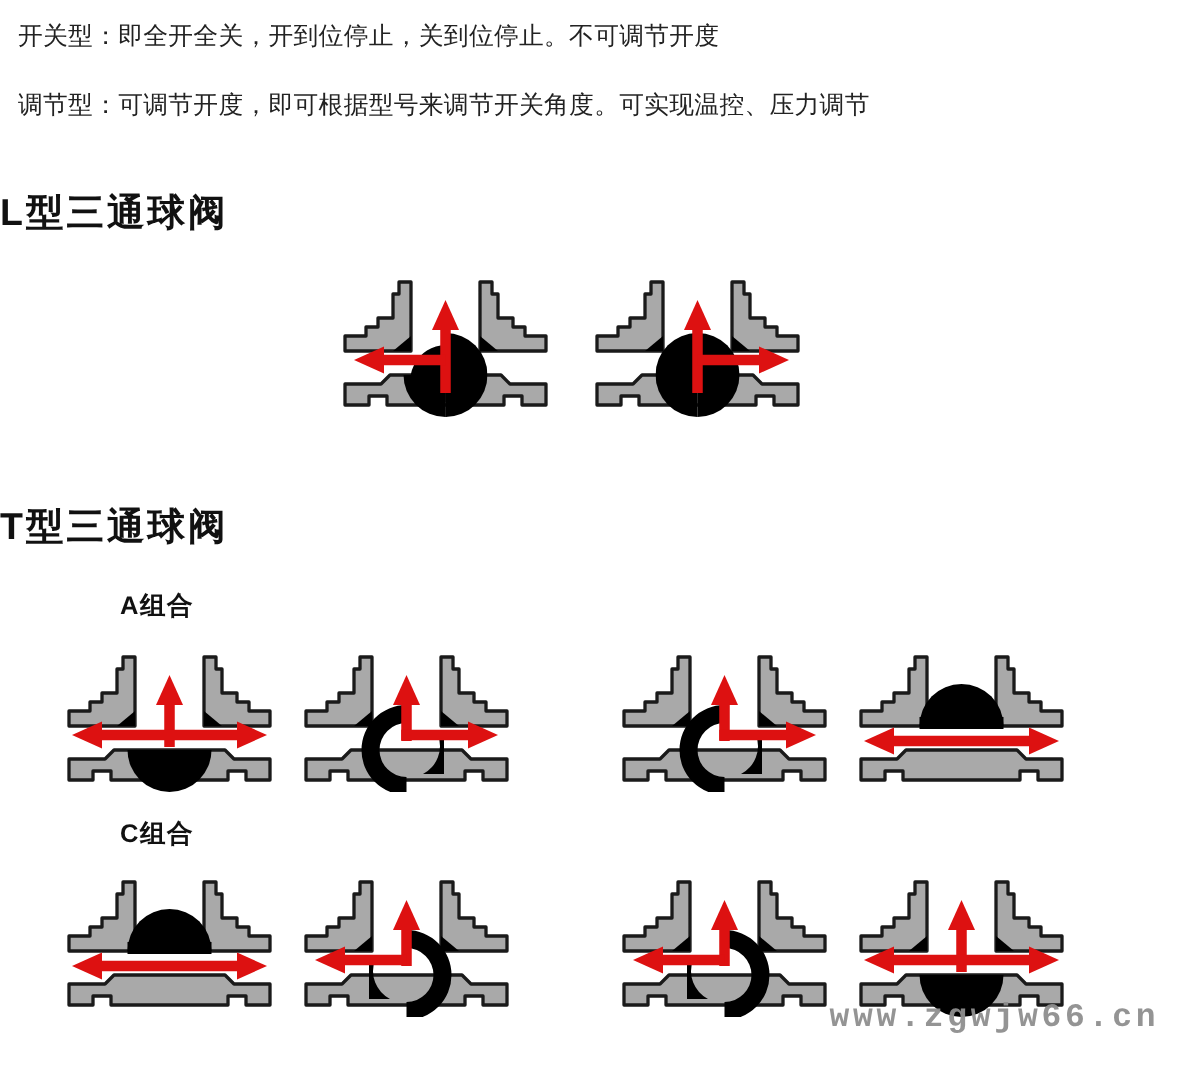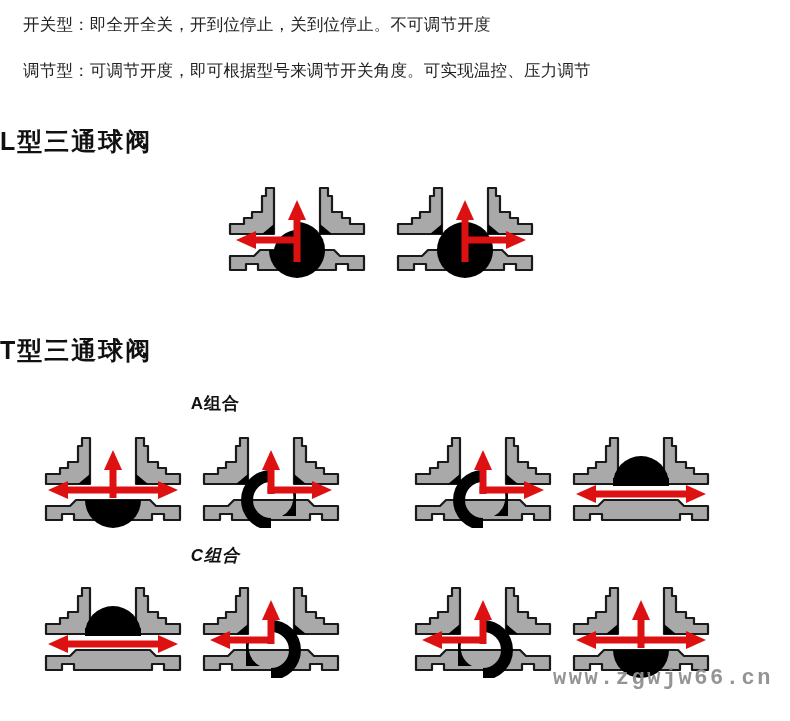--- a/index.html
+++ b/index.html
@@ -9,41 +9,40 @@
     font-family:"Liberation Sans","DejaVu Sans",sans-serif;
     color:#1a1a1a;
   }
   .page{position:relative;width:790px;height:721px;background:#fff;}
 
   
   .intro{position:absolute;left:12px;}
   .intro-line{
     font-size:16.5px;line-height:20px;color:#222;white-space:nowrap;
     letter-spacing:.2px;
-    margin-left:11px;
   }
   #intro1{top:14px;}
   #intro2{top:60px;}
 
   
   .section-title{
     position:absolute;width:790px;text-align:left;
     font-size:25px;font-weight:700;color:#111;letter-spacing:2px;
   }
   #title-l{top:125px;}
   #title-t{top:334px;}
 
   
   .group-label{
     position:absolute;font-size:17px;font-weight:700;color:#111;
-    letter-spacing:1px;text-align:right;width:160px;
+    letter-spacing:1px;text-align:left;width:160px;
   }
   #label-a{left:80px;top:392px;}
   #label-b{left:452px;top:392px;}
-  #label-c{left:80px;top:544px;font-style:italic;}
+  #label-c{left:80px;top:544px;}
   #label-d{left:452px;top:544px;}
 
   
   .valve{position:absolute;width:150px;height:100px;}
 
   
   #v-l1{left:222px;top:178px;}
   #v-l2{left:390px;top:178px;}
   
   #v-a1{left:38px;top:428px;}

